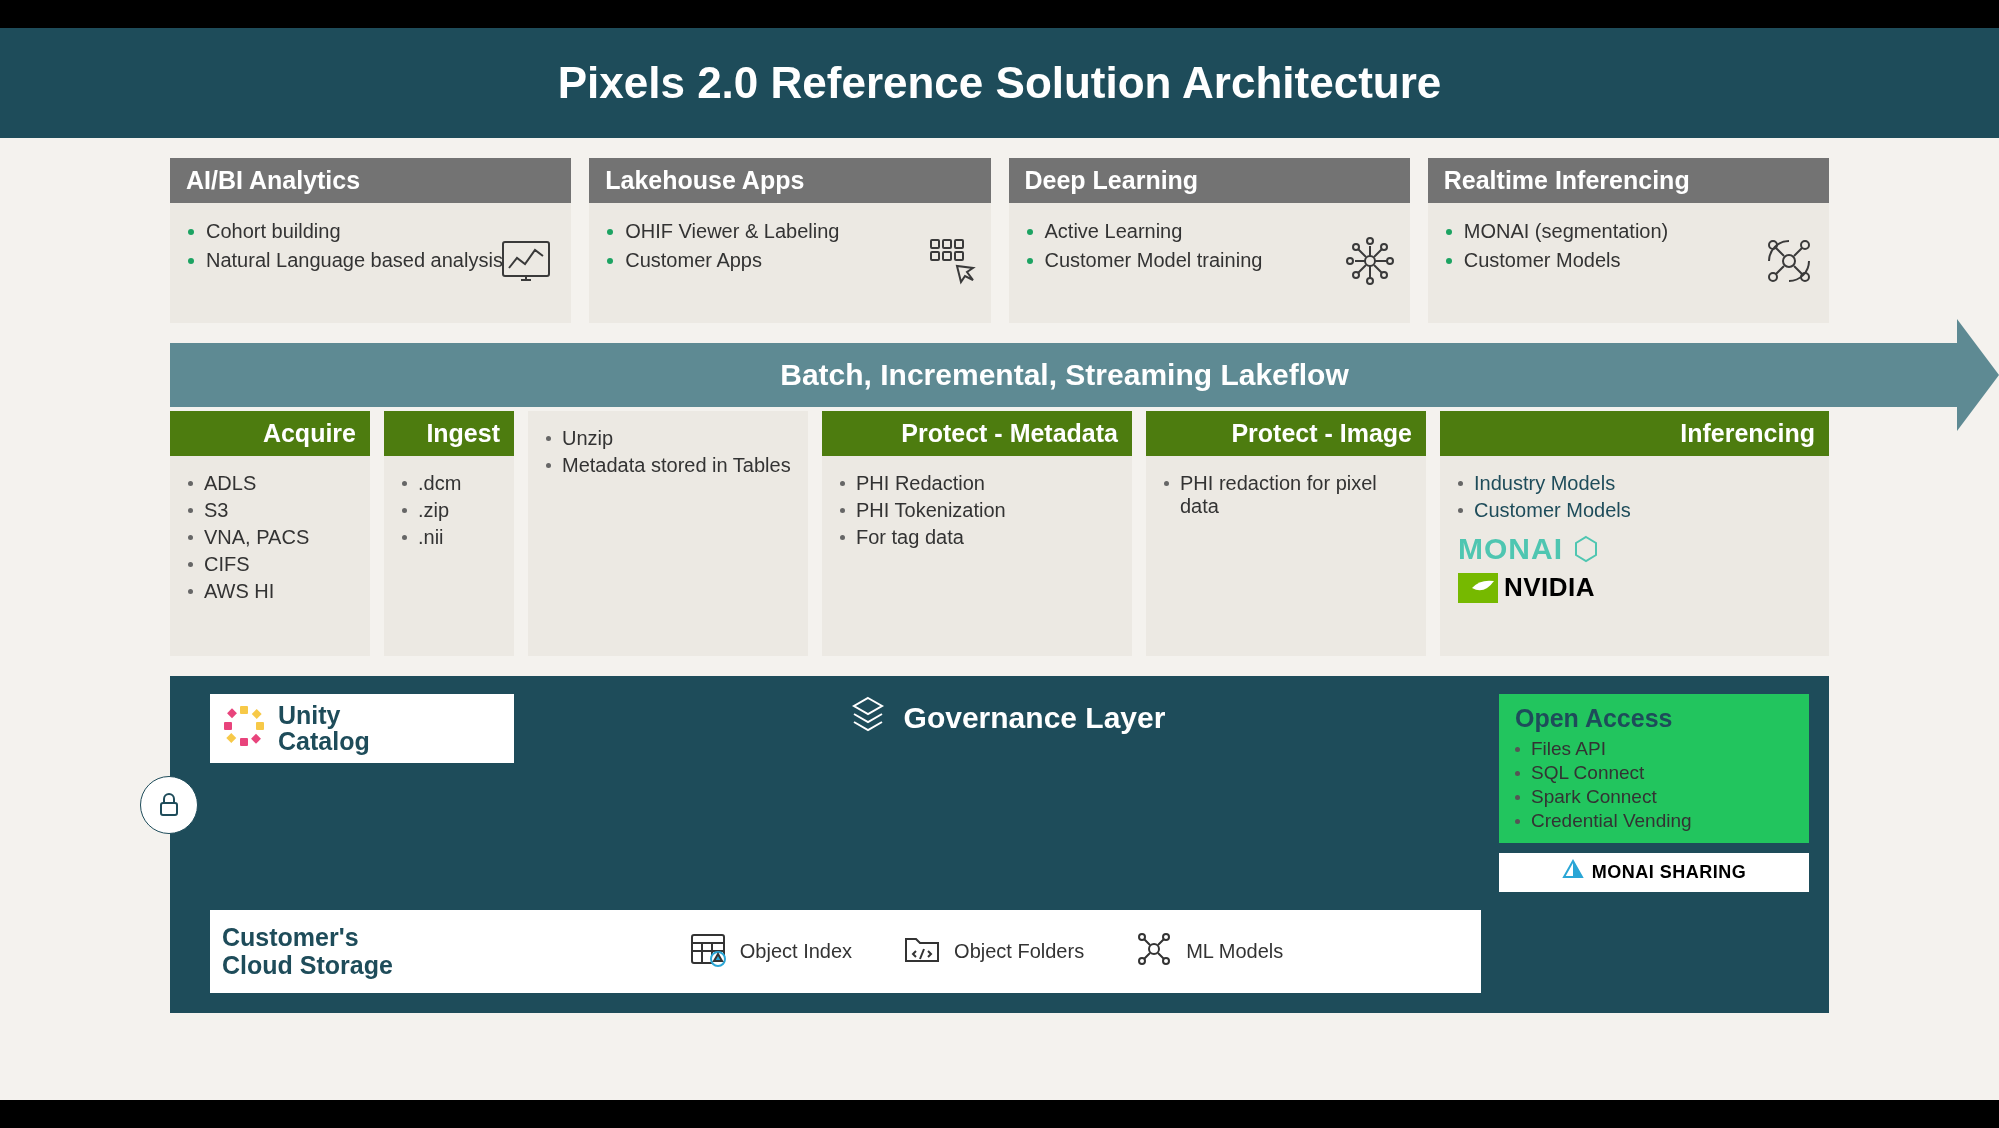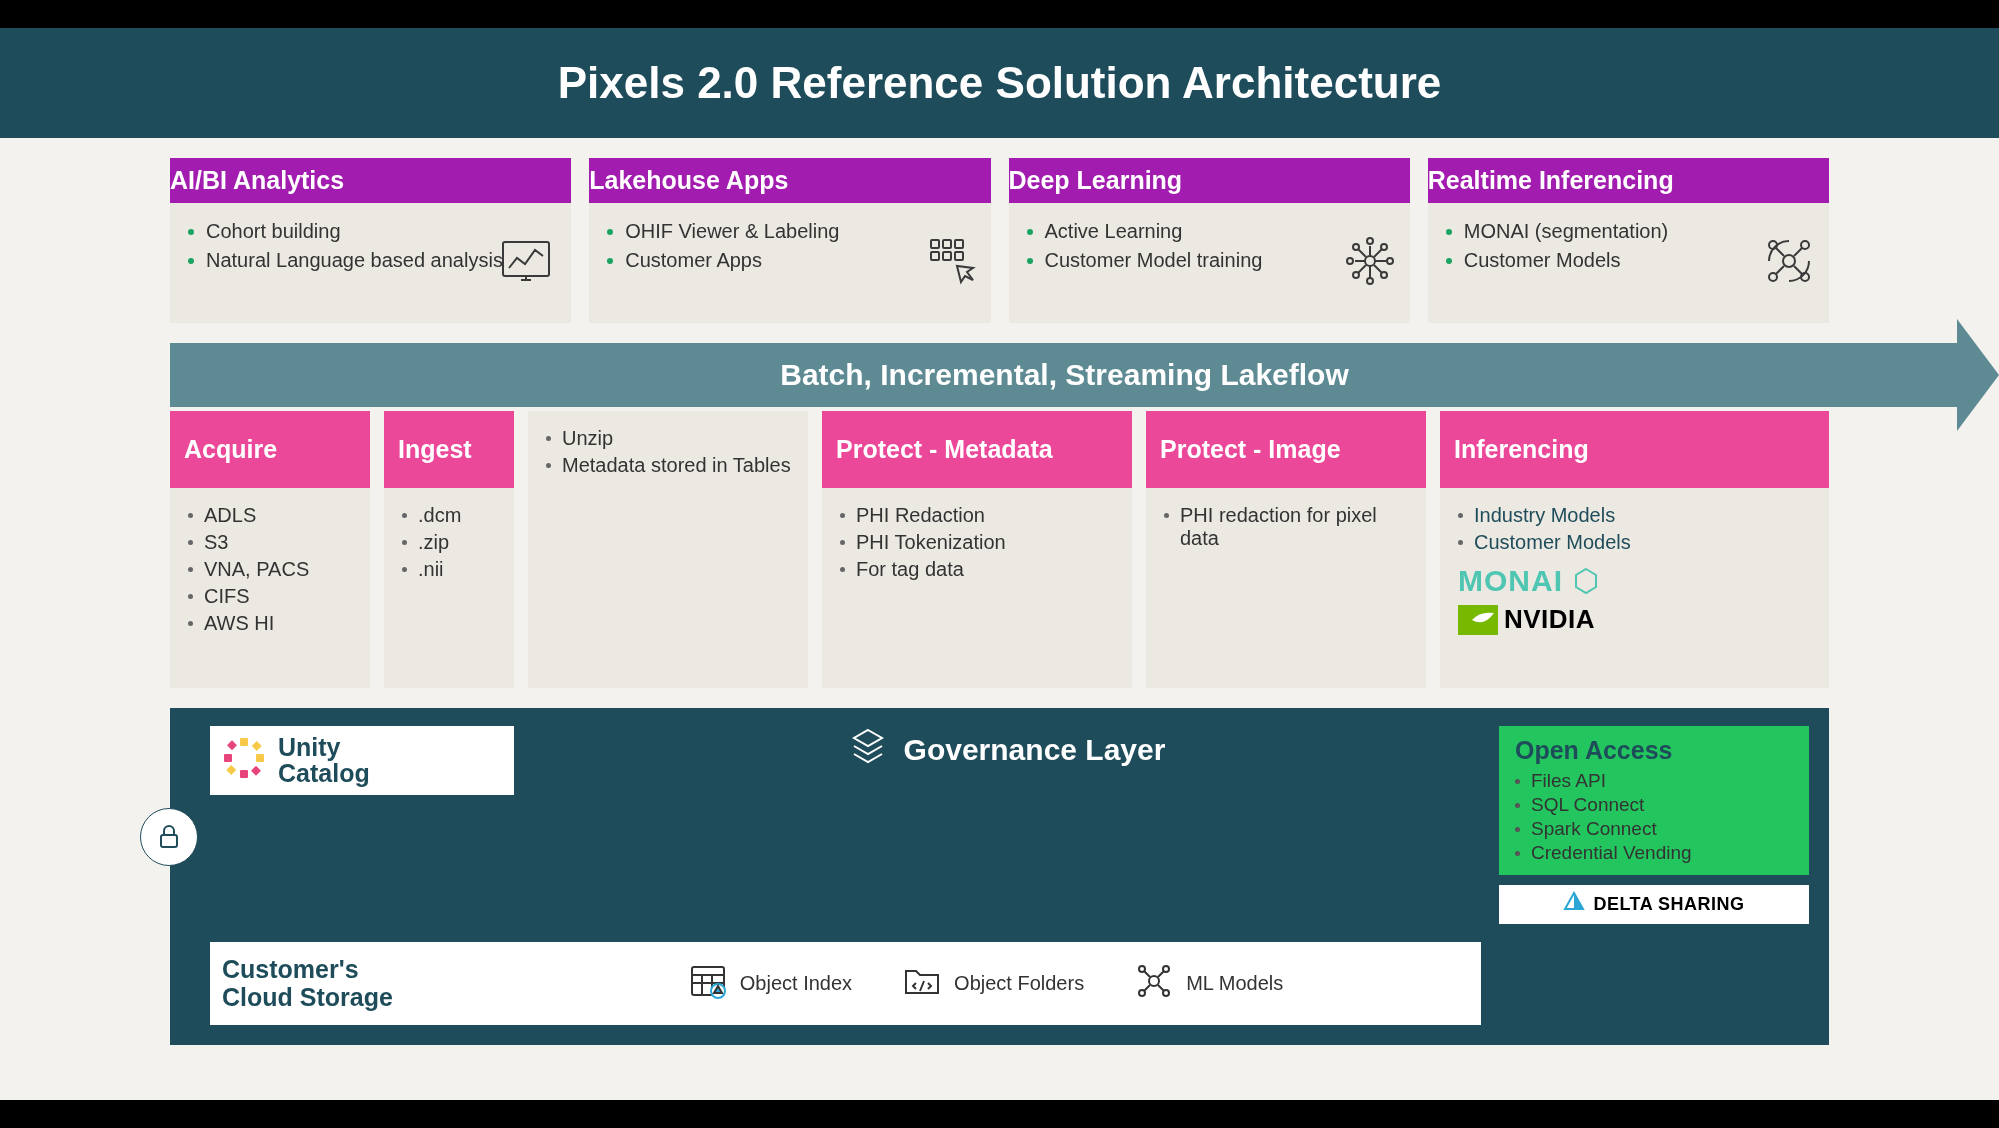--- a/index.html
+++ b/index.html
@@ -33,23 +33,23 @@
   }
   
   .green-row { display:flex; gap:18px; }
   .green-card {
     flex: 1 1 0;
     background: #ece9e3;
     display:flex;
     flex-direction:column;
   }
   .green-header {
-    background:#a21caf;
+    background:#737373;
     color:#fff;
-    padding: 8px 0;
+    padding: 8px 16px;
     font-size: 25px;
     font-weight:700;
   }
   .green-body {
     padding: 14px 14px 14px 18px;
     display:flex;
     position:relative;
     min-height:120px;
   }
   .green-body ul { list-style:none; }
@@ -96,25 +96,26 @@
     border-top:56px solid transparent;
     border-bottom:56px solid transparent;
     border-left:42px solid #5e8a93;
   }
   
   .red-row { display:flex; gap:14px; }
   .red-card {
     background:#ece9e3;
   }
   .red-header {
-    background:#ec4899;
+    background:#4d7c0f;
     color:#fff;
-    padding:24px 14px;
+    padding:8px 14px;
     font-size:25px;
     font-weight:700;
+    text-align:right;
   }
   .red-body {
     padding:14px 14px 14px 18px;
     min-height:200px;
     position:relative;
   }
   .red-body ul { list-style:none; }
   .red-body li {
     font-size:20px;
     color:#333;
@@ -415,21 +416,21 @@
               <li>Credential Vending</li>
             </ul>
           </div>
           <div class="delta-box">
             <span>
               <svg width="22" height="22" viewBox="0 0 22 22">
                   <path d="M11 2 L20 18 L2 18 Z" fill="none" stroke="#2aa6d6" stroke-width="2"></path>
                   <path d="M11 2 L20 18 L11 18 Z" fill="#2aa6d6"></path>
                 </svg>
             </span>
-            <span>DELTA SHARING</span>
+            <span>MONAI SHARING</span>
           </div>
         </div>
       </div>
       <div class="gov-row2">
         <div class="storage-card" style="margin-right:328px;">
           <div class="storage-title">Customer's<br>Cloud Storage</div>
           <div class="storage-items">
             <div class="storage-item">
               <span>
                 <svg width="40" height="40" viewBox="0 0 40 40" fill="none" stroke="#333" stroke-width="2">

